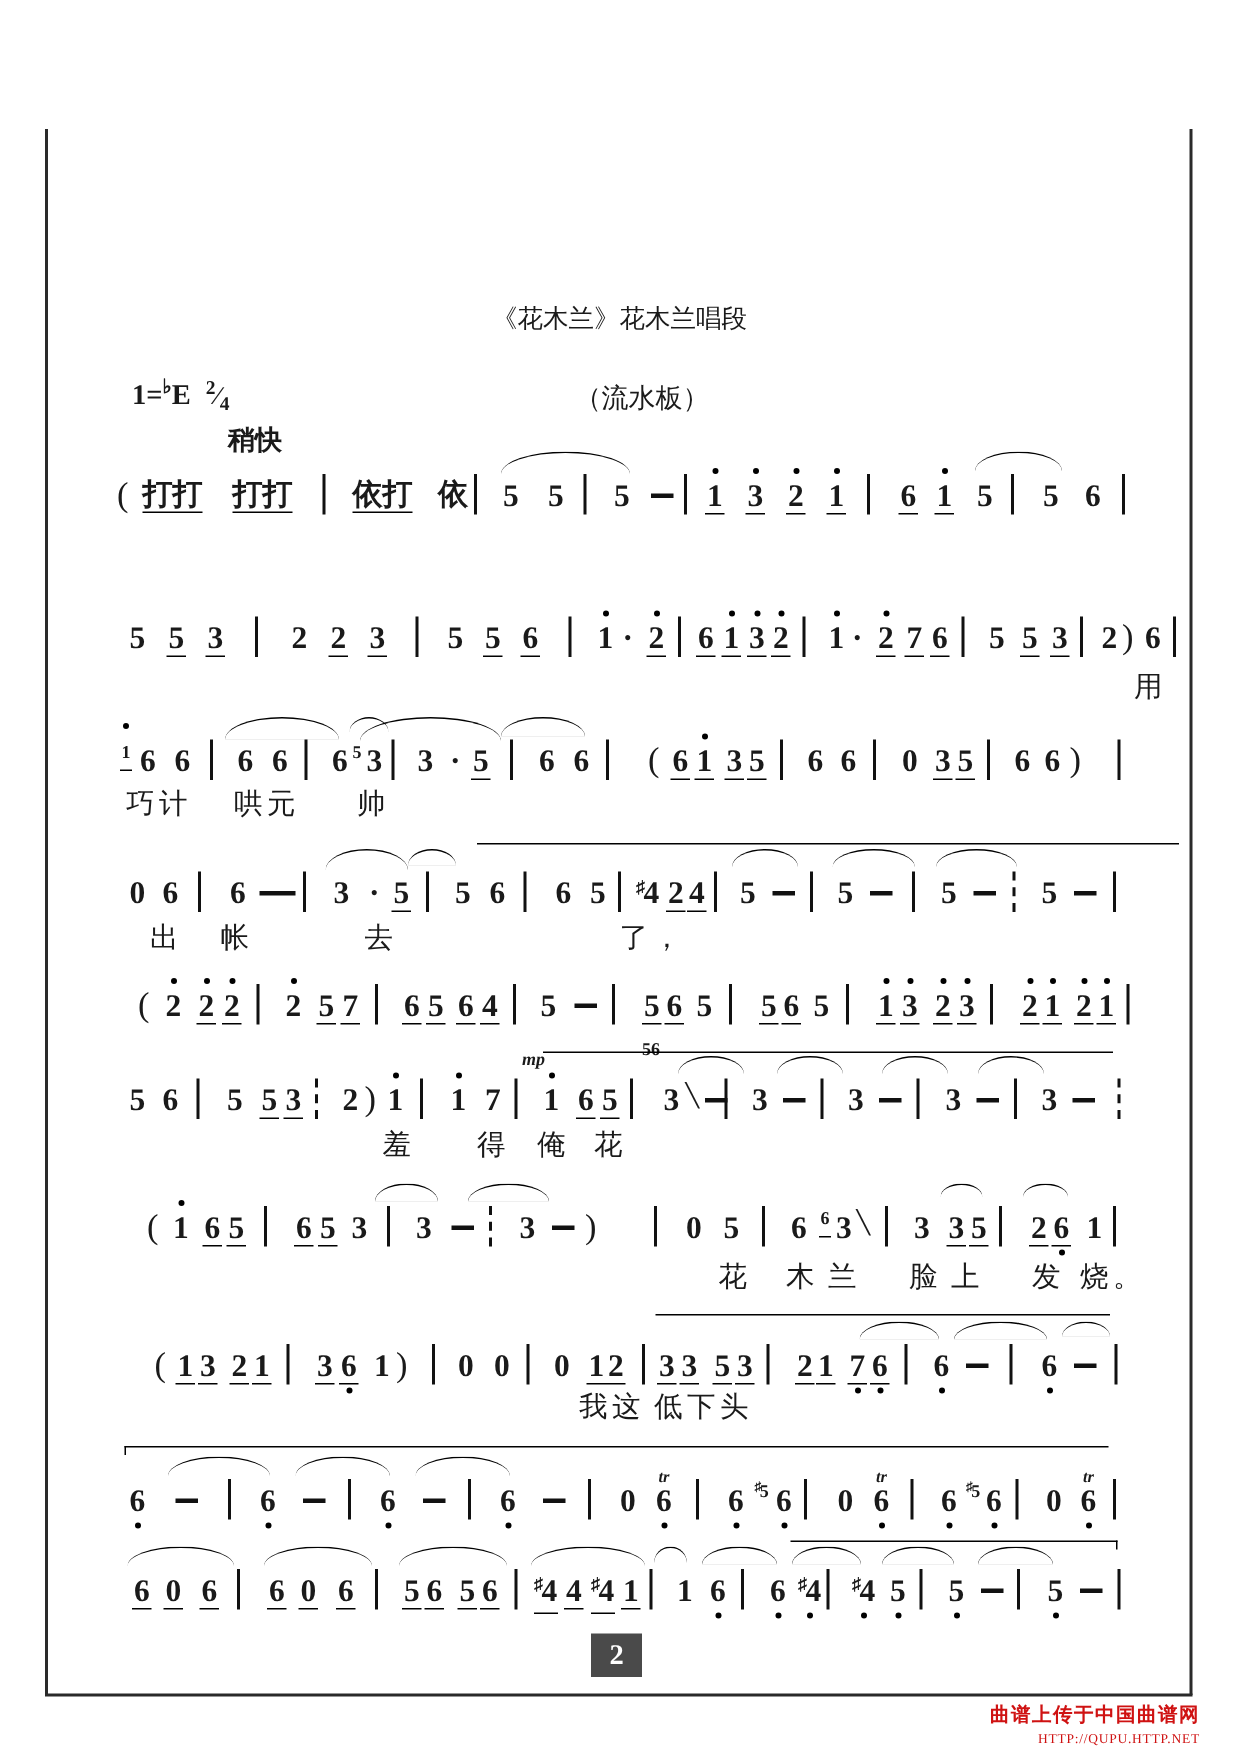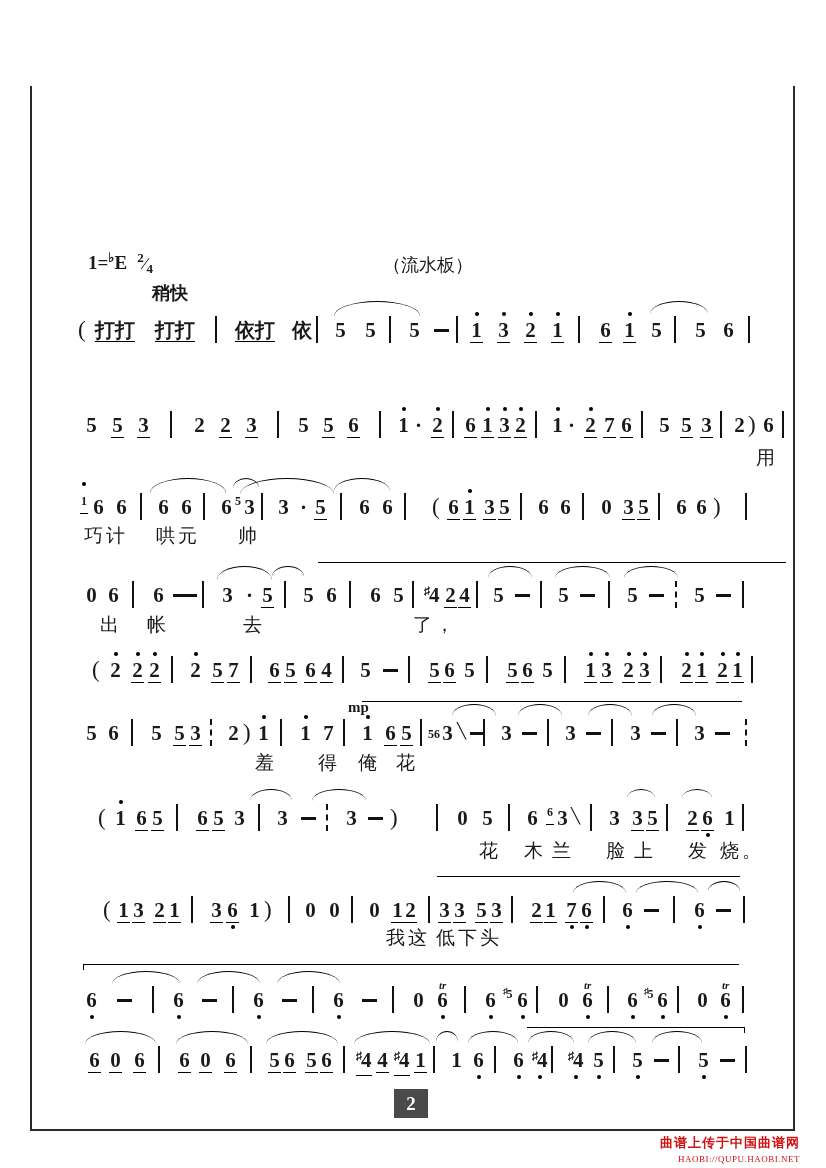--- a/index.html
+++ b/index.html
@@ -34,36 +34,37 @@
       border-radius:50%;background:#000;}
   .tr{position:absolute;top:-15px;left:3px;font-size:11px;font-style:italic;font-weight:bold;}
   .acc{font-size:12px;position:relative;top:-7px;margin-right:-1px;}
   .grace{transform:translateY(-9px);}
   .grace .mn{font-size:12px;min-width:8px;}
   .grace .acc{font-size:9px;top:-4px;}
   .grace .dh{top:-4px;}
   .arc{position:absolute;border-top:1.8px solid #000;
        border-radius:50% 50% 0 0 / 100% 100% 0 0;}
   .phl{position:absolute;border-top:1.6px solid #000;height:5px;}
-  .mark{position:absolute;font-size:15px;font-weight:bold;}
+  .mark{position:absolute;font-size:12px;font-style:italic;font-weight:bold;}
   .lyric{position:absolute;font-size:19px;letter-spacing:3px;white-space:nowrap;}
   .pagebox{position:absolute;left:394px;top:1089px;width:34px;height:29px;background:#4a4a4a;
            color:#fff;text-align:center;line-height:29px;font-size:19px;font-weight:bold;}
   .wm{position:absolute;right:26px;top:1134px;text-align:right;color:#cf1212;}
   .wm1{font-size:13px;font-weight:bold;letter-spacing:1px;}
   .wm2{font-size:9px;margin-top:2px;letter-spacing:0.5px;}
 </style>
 </head>
 <body>
 
 <div class="page">
   <div class="frame" style="left:30px;top:86px;width:2px;height:1044px;"></div>
   <div class="frame" style="left:793px;top:86px;width:2px;height:1044px;"></div>
   <div class="frame" style="left:30px;top:1129px;width:765px;height:2px;"></div>
 
+  <div class="subtitle">《花木兰》花木兰唱段</div>
 
   <div class="keysig"><span>1=</span><sup class="flat">♭</sup><span>E</span><span class="tsig"><sup>2</sup><span>⁄</span><sub>4</sub></span></div>
 
   <div class="tempo">稍快</div>
   <div class="banshi">（流水板）</div>
 
   <div class="score">
       <div class="tk paren" style="top: 318px; left: 78px;">(</div>
       <div class="tk ztxt" style="top: 318px; left: 95px;"><span class="mn ul">打打</span></div>
       <div class="tk ztxt" style="top: 318px; left: 155px;"><span class="mn ul">打打</span></div>
@@ -257,21 +258,21 @@
       <div class="tk paren" style="top: 721px; left: 243px;">)</div>
       <div class="tk note" style="top: 721px; left: 257px;"><span class="mn">1</span><i class="dh"></i></div>
       <div class="tk bar" style="top: 719px; left: 280px;"></div>
       <div class="tk note" style="top: 721px; left: 299px;"><span class="mn">1</span><i class="dh"></i></div>
       <div class="tk note" style="top: 721px; left: 322px;"><span class="mn">7</span></div>
       <div class="tk bar" style="top: 719px; left: 343px;"></div>
       <div class="tk note" style="top: 721px; left: 361px;"><span class="mn">1</span><i class="dh"></i></div>
       <div class="tk note" style="top: 721px; left: 384px;"><span class="mn ul">6</span></div>
       <div class="tk note" style="top: 721px; left: 400px;"><span class="mn ul">5</span></div>
       <div class="tk bar" style="top: 719px; left: 420px;"></div>
-      <div class="tk note grace" style="top: 728px; left: 428px;"><span class="mn">56</span></div>
+      <div class="tk note grace" style="top: 693px; left: 428px;"><span class="mn">56</span></div>
       <div class="tk note" style="top: 721px; left: 441px;"><span class="mn">3</span></div>
       <div class="tk gliss" style="top: 719px; left: 457px;">╲</div>
       <div class="tk dash" style="top: 732px; left: 470px;"></div>
       <div class="tk bar" style="top: 719px; left: 483px;"></div>
       <div class="tk note" style="top: 721px; left: 500px;"><span class="mn">3</span></div>
       <div class="tk dash" style="top: 732px; left: 522px;"></div>
       <div class="tk bar" style="top: 719px; left: 547px;"></div>
       <div class="tk note" style="top: 721px; left: 564px;"><span class="mn">3</span></div>
       <div class="tk dash" style="top: 732px; left: 586px;"></div>
       <div class="tk bar" style="top: 719px; left: 611px;"></div>
@@ -448,15 +449,15 @@
       <div class="arc" style="left: 468px; width: 50px; height: 11px; top: 1031px;"></div>
       <div class="arc" style="left: 528px; width: 46px; height: 11px; top: 1031px;"></div>
       <div class="arc" style="left: 588px; width: 48px; height: 11px; top: 1031px;"></div>
       <div class="arc" style="left: 652px; width: 50px; height: 11px; top: 1031px;"></div>
       <div class="phl" style="left: 527px; width: 217px; top: 1027px; border-right: 1.6px solid rgb(0, 0, 0);"></div>
     </div>
 
   <div class="pagebox">2</div>
   <div class="wm">
     <div class="wm1">曲谱上传于中国曲谱网</div>
-    <div class="wm2">HAOBI://QUPU.HAOBI.NET</div>
+    <div class="wm2">HTTP://QUPU.HTTP.NET</div>
   </div>
 </div>
 
 </body></html>

